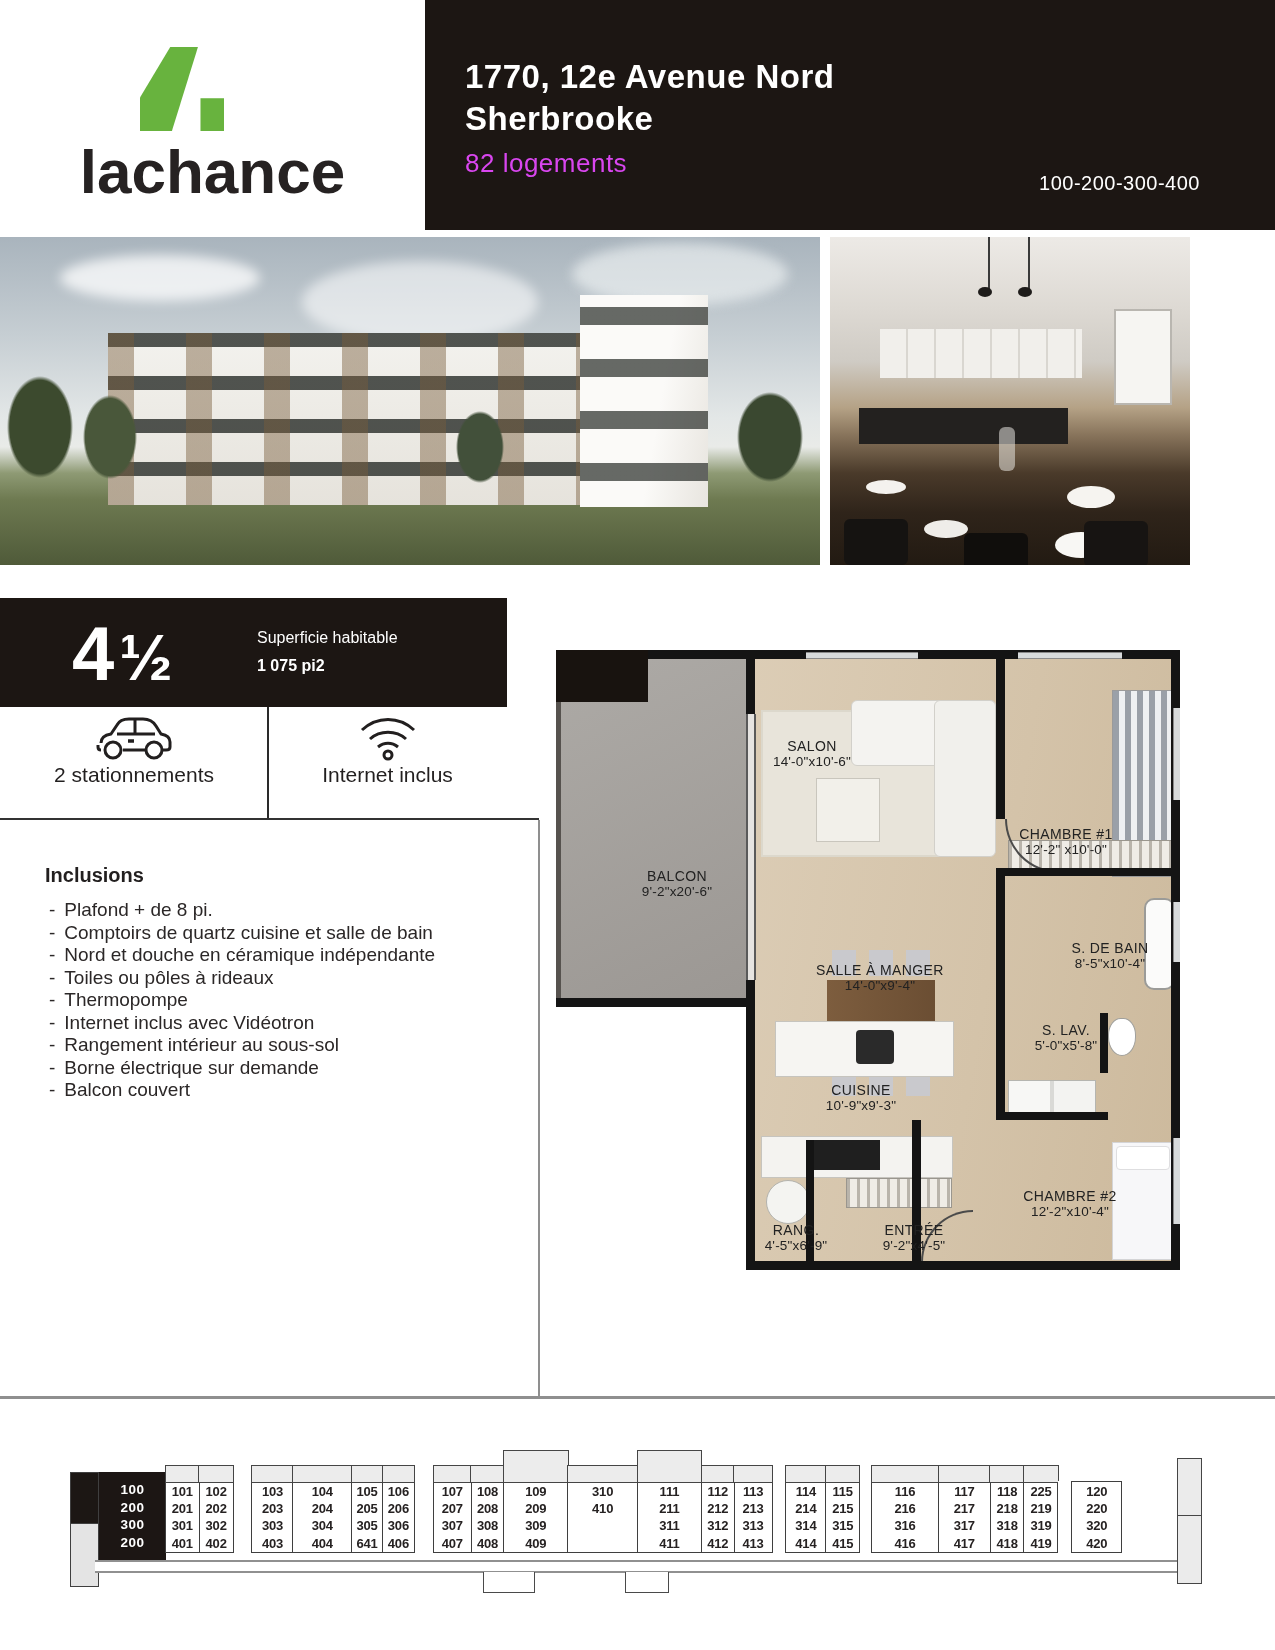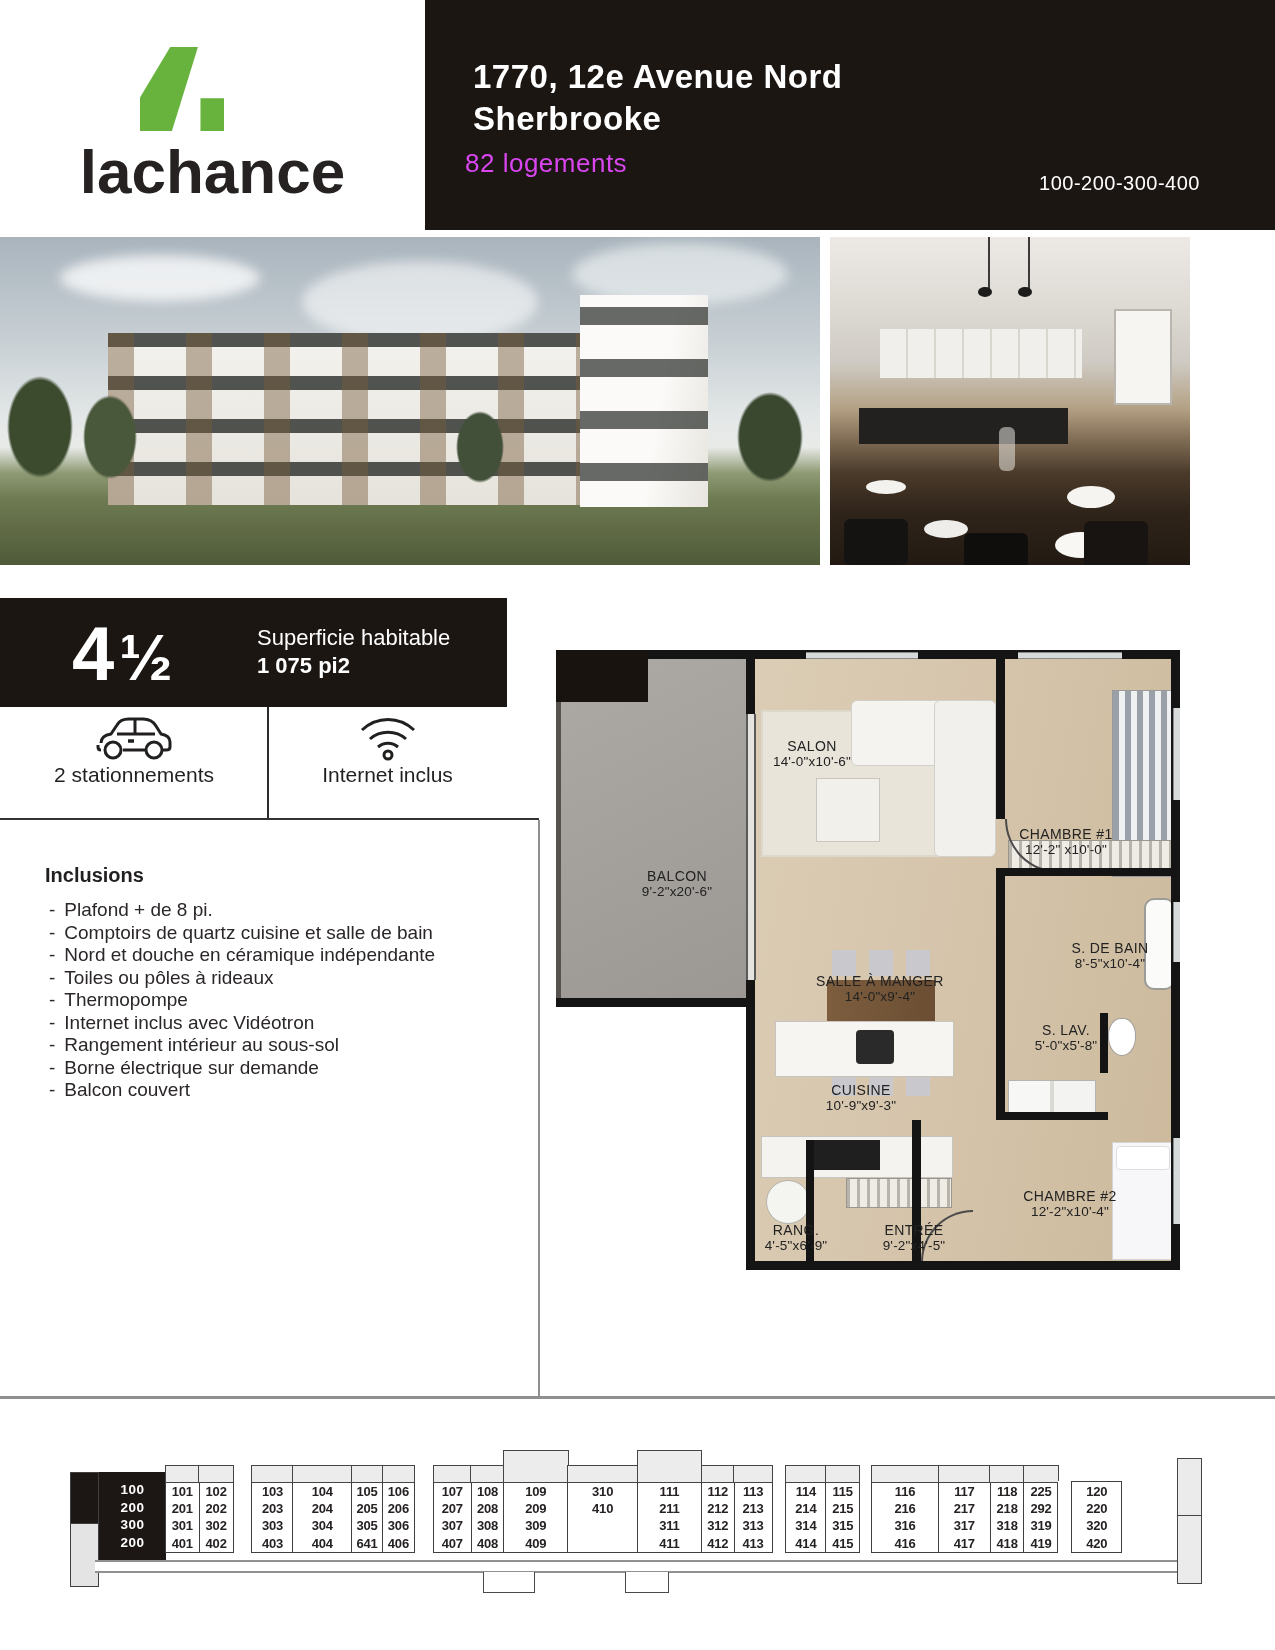--- a/index.html
+++ b/index.html
@@ -5,21 +5,21 @@
   html,body{margin:0;padding:0;background:#ffffff;}
   .page{position:relative;width:1275px;height:1650px;background:#fff;overflow:hidden;
         font-family:"Liberation Sans",sans-serif;color:#2b2626;}
 
   
   .logo-area{position:absolute;left:0;top:0;width:425px;height:230px;background:#fff;}
   .logo-icon{position:absolute;left:140px;top:44px;width:84px;height:90px;}
   .wordmark{position:absolute;left:0;top:136px;width:425px;text-align:center;
             font-size:62px;font-weight:700;letter-spacing:0px;color:#262222;}
   .header-black{position:absolute;left:425px;top:0;width:850px;height:230px;background:#1c1613;}
-  .addr1,.addr2{position:absolute;left:40px;color:#fff;font-size:33px;font-weight:700;letter-spacing:.5px;margin-left:8px;}
+  .addr1,.addr2{position:absolute;left:40px;color:#fff;font-size:33px;font-weight:700;letter-spacing:.5px;}
   .addr1{top:58px;}
   .addr2{top:100px;}
   .units{position:absolute;left:40px;top:148px;color:#d946ef;font-size:26px;font-weight:400;letter-spacing:.5px;}
   .series{position:absolute;right:75px;top:172px;color:#fff;font-size:20px;font-weight:400;letter-spacing:.5px;}
 
   
   .photo{position:absolute;top:237px;height:328px;overflow:hidden;}
   .photo-left{left:0;width:820px;}
   .photo-right{left:830px;width:360px;}
   .ph-sky{position:absolute;inset:0;
@@ -55,21 +55,21 @@
   .pi-plates{position:absolute;left:10%;top:74%;width:40px;height:14px;border-radius:50%;background:#f4f2ee;
       box-shadow:205px 10px 0 4px #f6f4f0,60px 42px 0 2px #efede9,195px 58px 0 6px #f8f7f4;}
   .pi-vase{position:absolute;left:47%;top:58%;width:16px;height:44px;background:rgba(230,228,222,.55);border-radius:6px;}
   .pi-chairs{position:absolute;left:4%;top:86%;width:64px;height:46px;background:#151311;border-radius:6px;
       box-shadow:240px 2px 0 0 #171412,120px 14px 0 0 #100e0c;}
 
   
   .badge{position:absolute;left:0;top:598px;width:507px;height:109px;background:#1c1613;color:#fff;}
   .badge-type{position:absolute;left:72px;top:12px;font-size:76px;font-weight:700;letter-spacing:-1px;}
   .badge-type .half{font-size:64px;font-weight:700;margin-left:6px;}
-  .badge-area{position:absolute;left:257px;top:26px;font-size:22px;line-height:28px;font-weight:400;}
+  .badge-area{position:absolute;left:257px;top:26px;font-size:16px;line-height:28px;font-weight:400;}
   .badge-area .bold{font-weight:700;}
 
   
   .features{position:absolute;left:0;top:707px;width:539px;height:113px;}
   .feat-cell{position:absolute;top:0;height:113px;text-align:center;}
   .feat-cell.c1{left:0;width:268px;}
   .feat-cell.c2{left:268px;width:239px;}
   .feat-icon{display:block;margin:8px auto 2px auto;}
   .feat-label{font-size:21px;font-weight:400;color:#221f1f;}
   .feat-div{position:absolute;left:267px;top:0px;width:2px;height:113px;background:#2a2a2a;}
@@ -303,21 +303,21 @@
       <div class="fpl-dims">14'-0"x10'-6"</div>
     </div>
     <div class="fpl" style="left:424px;top:176px;width:172px;">
       <div class="fpl-name">CHAMBRE #1</div>
       <div class="fpl-dims">12'-2" x10'-0"</div>
     </div>
     <div class="fpl" style="left:492px;top:290px;width:124px;">
       <div class="fpl-name">S. DE BAIN</div>
       <div class="fpl-dims">8'-5"x10'-4"</div>
     </div>
-    <div class="fpl" style="left:224px;top:312px;width:200px;margin-top:11px;">
+    <div class="fpl" style="left:224px;top:312px;width:200px;">
       <div class="fpl-name">SALLE À MANGER</div>
       <div class="fpl-dims">14'-0"x9'-4"</div>
     </div>
     <div class="fpl" style="left:440px;top:372px;width:140px;">
       <div class="fpl-name">S. LAV.</div>
       <div class="fpl-dims">5'-0"x5'-8"</div>
     </div>
     <div class="fpl" style="left:225px;top:432px;width:160px;">
       <div class="fpl-name">CUISINE</div>
       <div class="fpl-dims">10'-9"x9'-3"</div>
@@ -471,21 +471,21 @@
         <div class="dcol" style="width: 35px; flex: 0 0 35px;">
           <div class="dbal small"></div>
           <div class="dunit">118</div>
           <div class="dunit">218</div>
           <div class="dunit">318</div>
           <div class="dunit">418</div>
         </div>
         <div class="dcol" style="width: 35px; flex: 0 0 35px;">
           <div class="dbal small"></div>
           <div class="dunit">225</div>
-          <div class="dunit">292</div>
+          <div class="dunit">219</div>
           <div class="dunit">319</div>
           <div class="dunit">419</div>
         </div>
         <div class="dgap" style="width: 14px; flex: 0 0 14px;"></div>
         <div class="dcol" style="width: 51px; flex: 0 0 51px;">
           <div class="dunit">120</div>
           <div class="dunit">220</div>
           <div class="dunit">320</div>
           <div class="dunit">420</div>
         </div>

